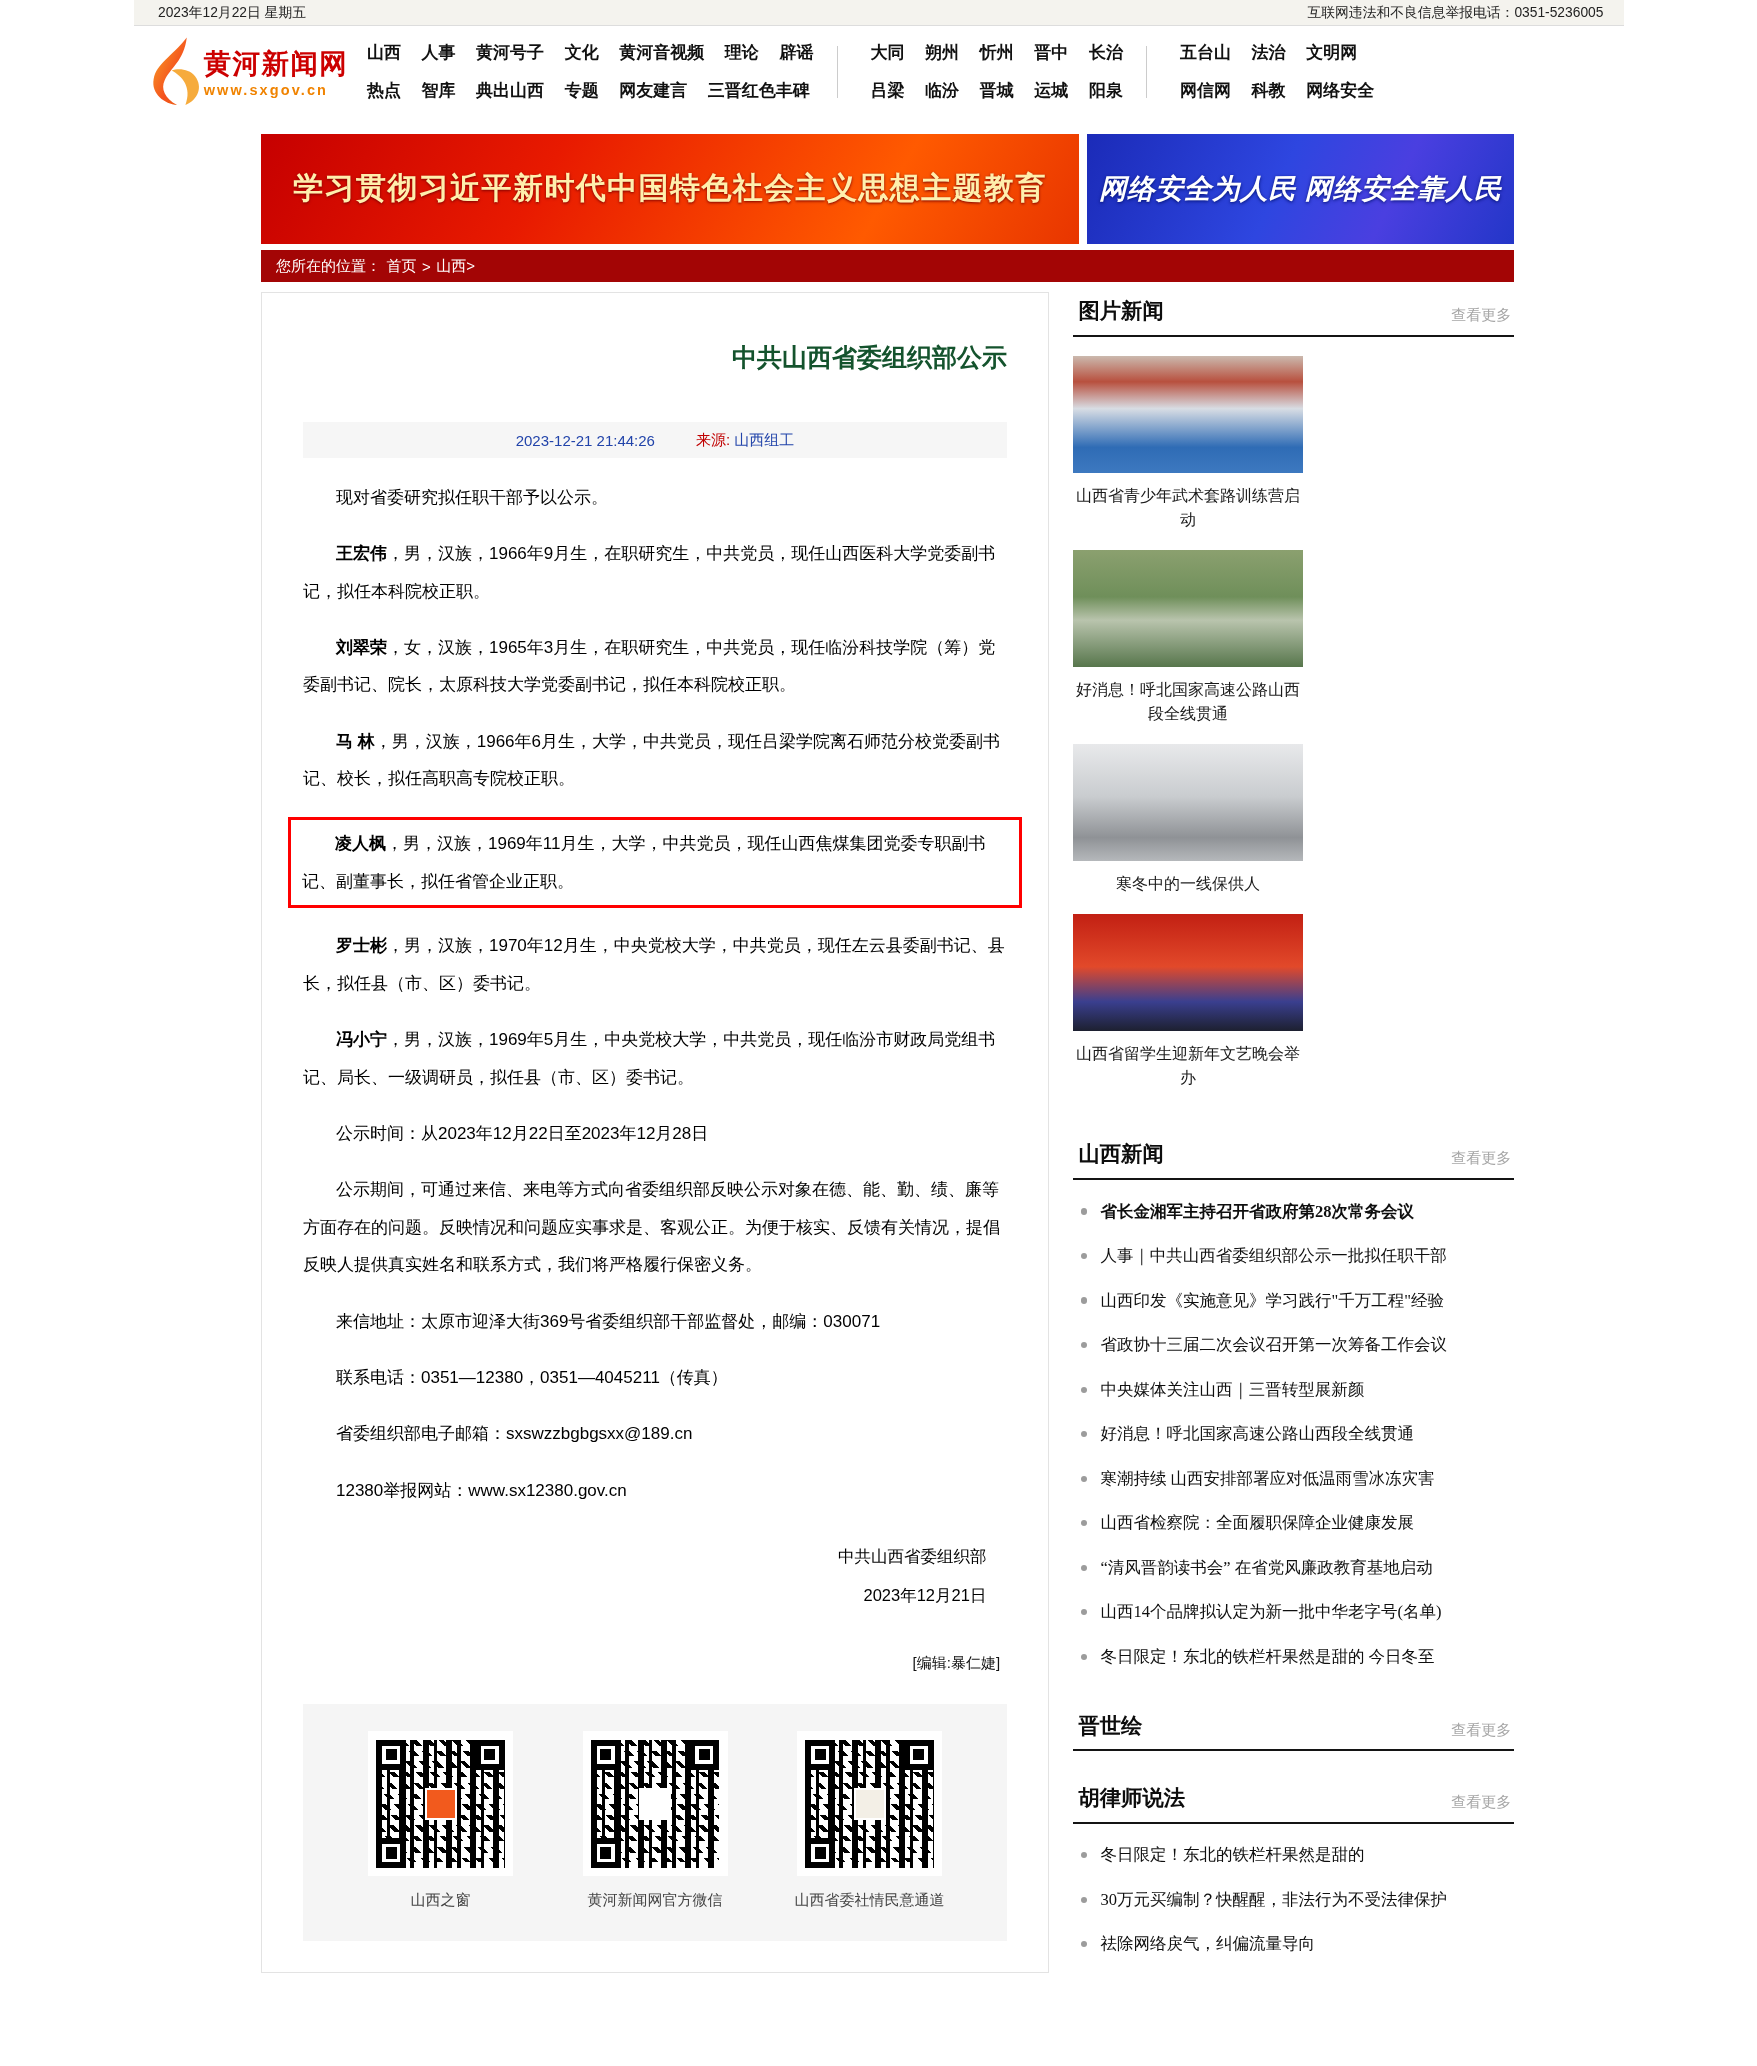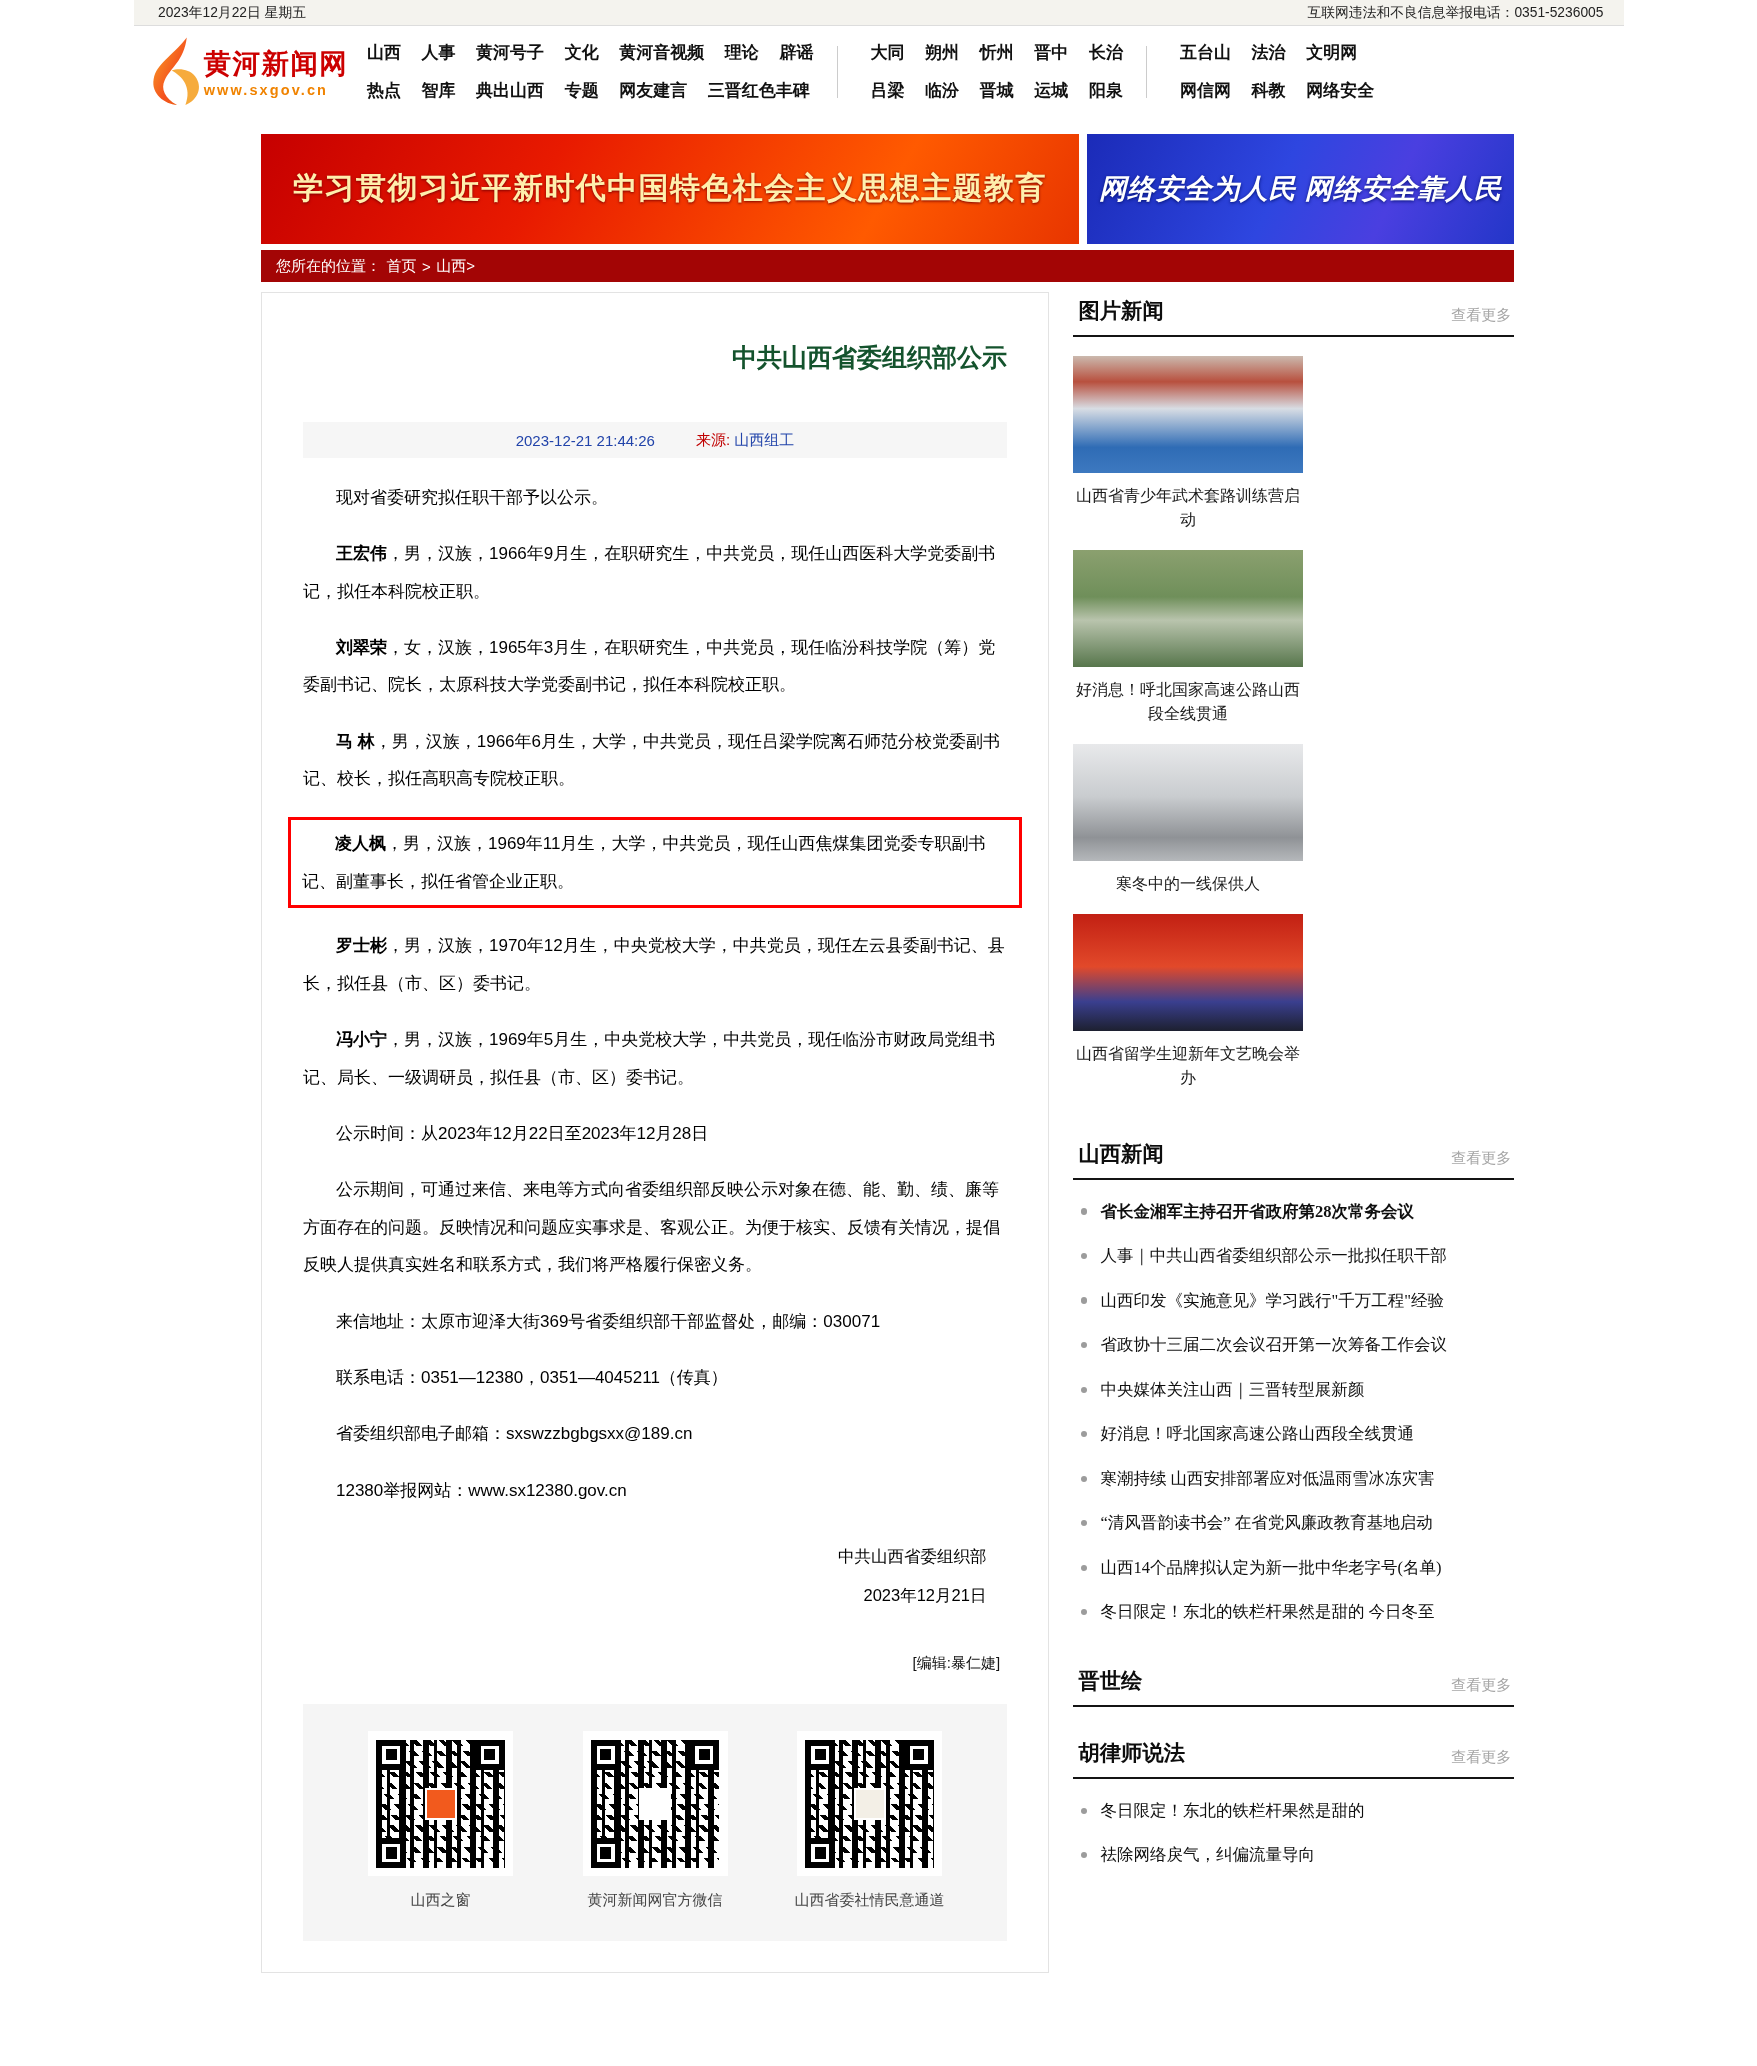--- a/index.html
+++ b/index.html
@@ -302,40 +302,42 @@
           <span class="side-more">查看更多</span>
         </div>
         <ul class="news-list first-bold" id="shanxi-news-list">
             <li>省长金湘军主持召开省政府第28次常务会议</li>
             <li>人事｜中共山西省委组织部公示一批拟任职干部</li>
             <li>山西印发《实施意见》学习践行"千万工程"经验</li>
             <li>省政协十三届二次会议召开第一次筹备工作会议</li>
             <li>中央媒体关注山西｜三晋转型展新颜</li>
             <li>好消息！呼北国家高速公路山西段全线贯通</li>
             <li>寒潮持续 山西安排部署应对低温雨雪冰冻灾害</li>
+            <li>山西省检察院：全面履职保障企业健康发展</li>
             <li>“清风晋韵读书会” 在省党风廉政教育基地启动</li>
             <li>山西14个品牌拟认定为新一批中华老字号(名单)</li>
             <li>冬日限定！东北的铁栏杆果然是甜的 今日冬至</li>
           </ul>
       </div>
 
       <div class="side-section">
         <div class="side-head">
           <span class="side-title">晋世绘</span>
           <span class="side-more">查看更多</span>
         </div>
       </div>
 
       <div class="side-section">
         <div class="side-head">
           <span class="side-title">胡律师说法</span>
           <span class="side-more">查看更多</span>
         </div>
         <ul class="news-list" id="lawyer-list">
             <li>冬日限定！东北的铁栏杆果然是甜的</li>
+            <li>30万元买编制？快醒醒，非法行为不受法律保护</li>
             <li>祛除网络戾气，纠偏流量导向</li>
           </ul>
       </div>
 
     </div>
   </div>
 
 </div>
 
 

